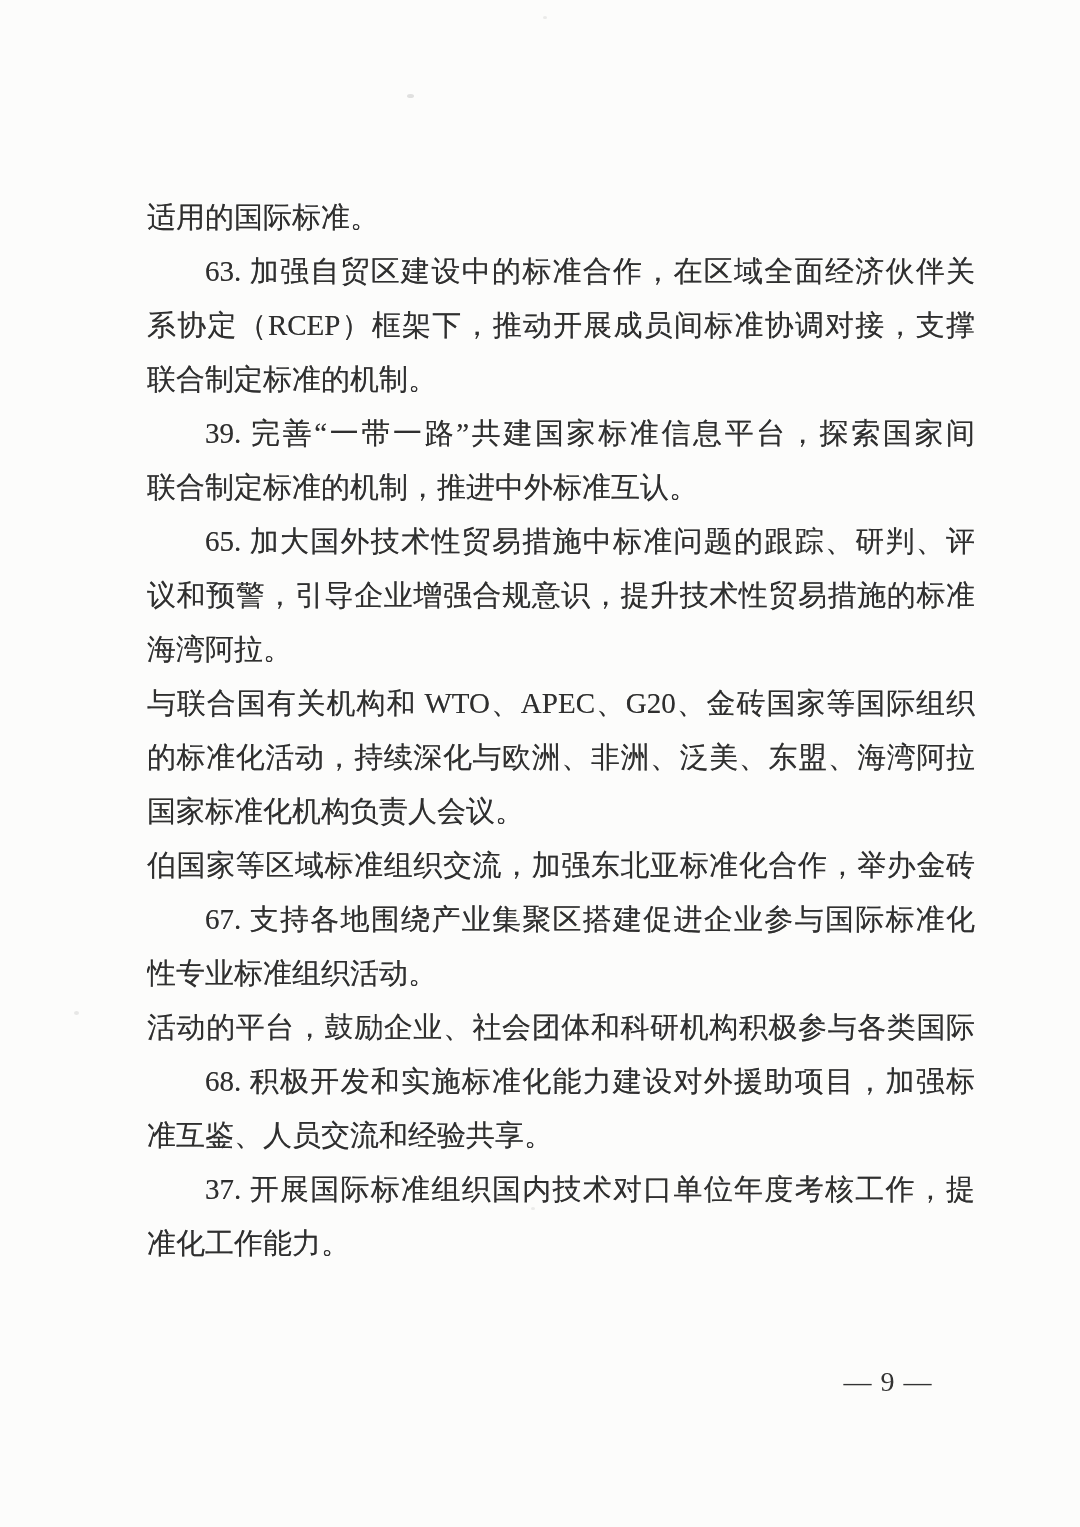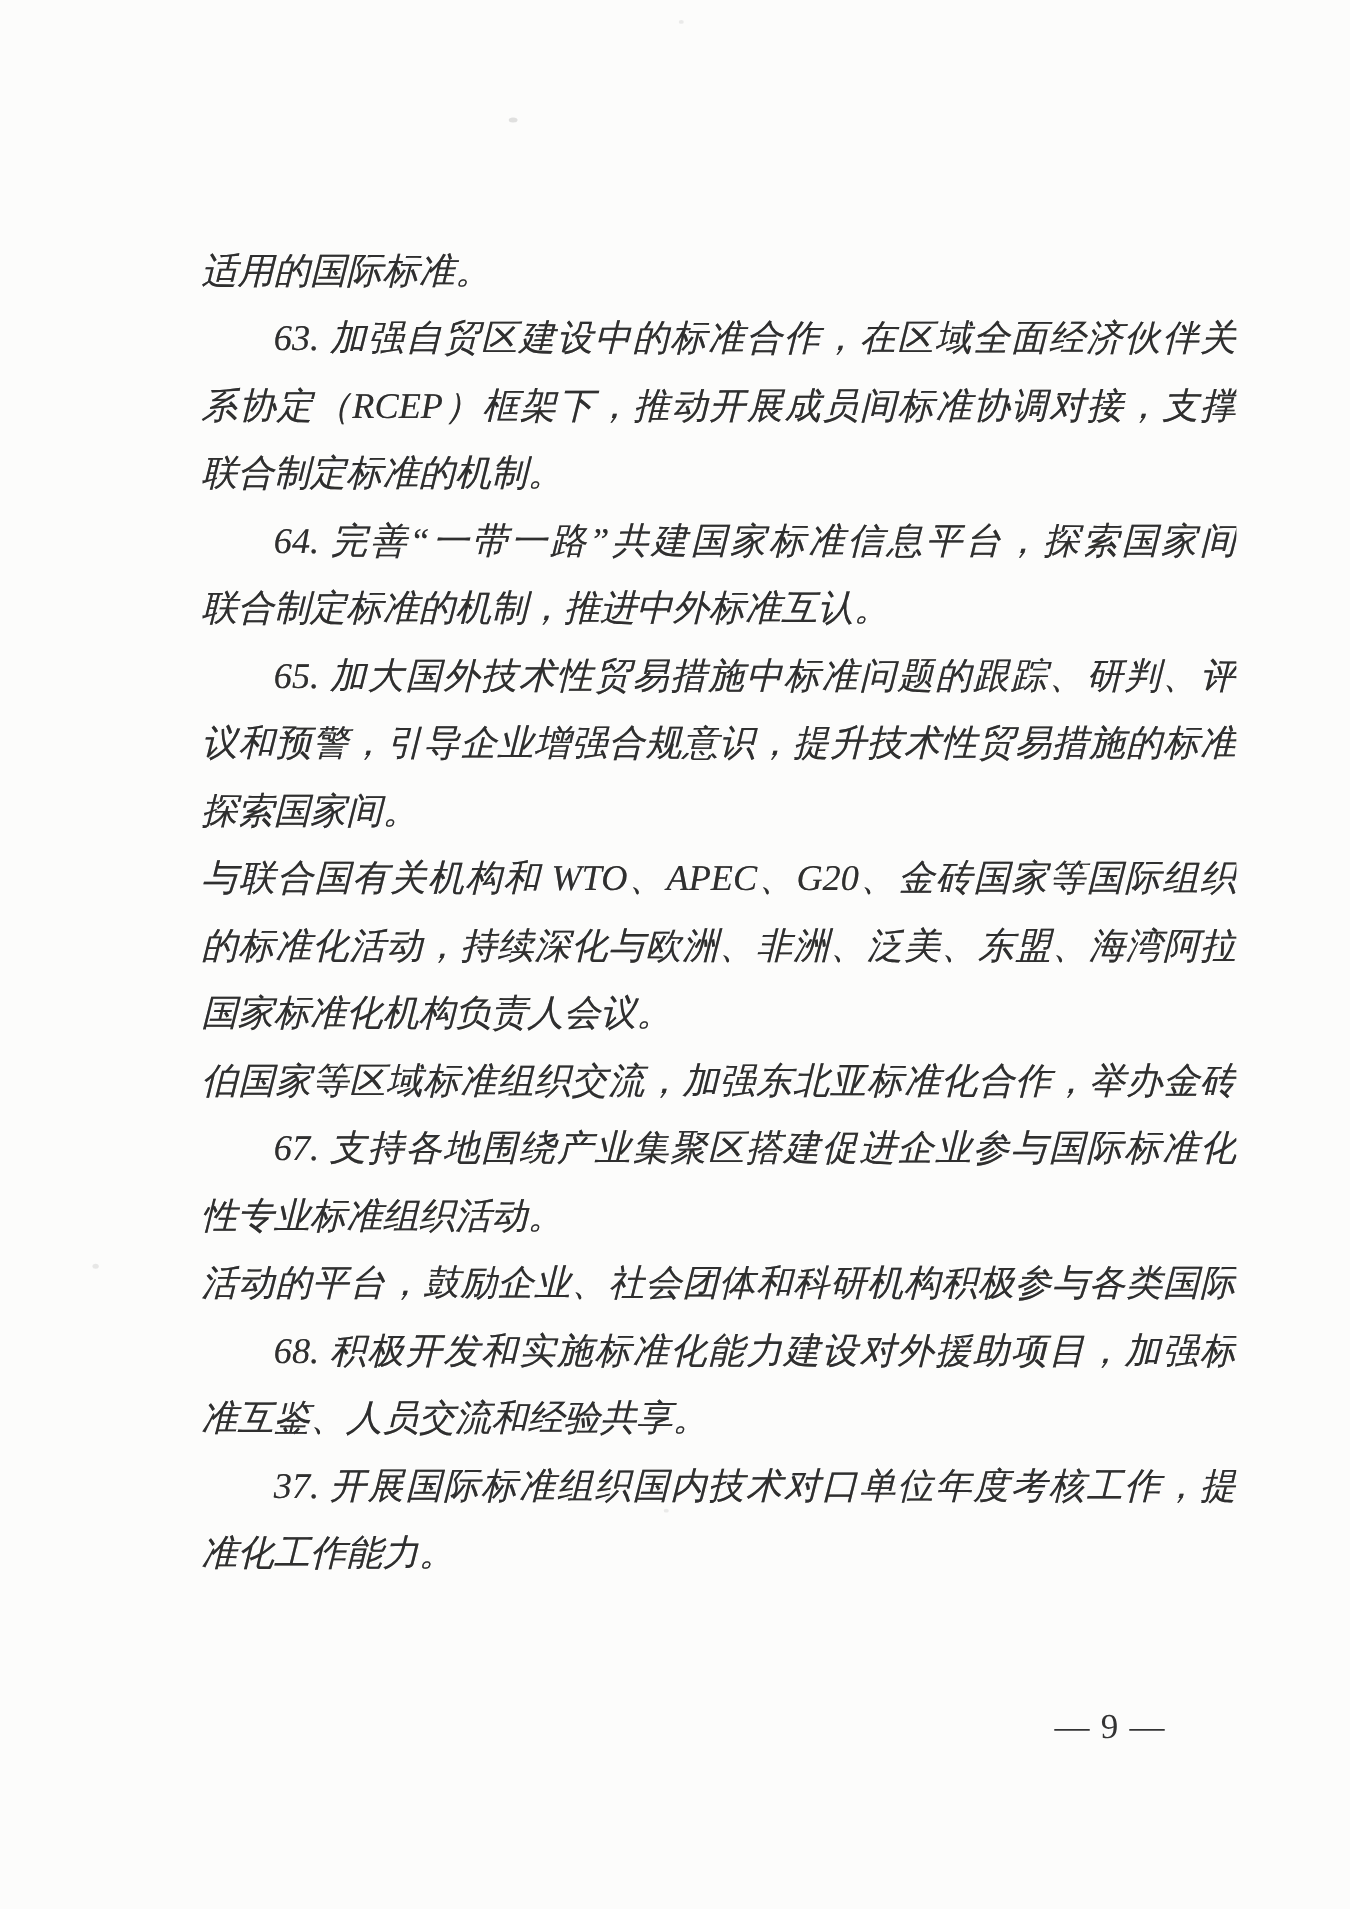--- a/index.html
+++ b/index.html
@@ -11,27 +11,26 @@
     position: relative;
     width: 1080px;
     height: 1527px;
     background: #fcfcfb;
     color: #2f2f2f;
     font-family: "Liberation Serif", "DejaVu Serif", serif;
     overflow: hidden;
   }
   .text-body {
     position: absolute;
-    left: 161px;
+    left: 147px;
     top: 190px;
     width: 828px;
     font-size: 29px;
     line-height: 54px;
     text-shadow: 0 0 0.5px rgba(47,47,47,0.55);
-    font-style: italic;
   }
   .paragraph {
     margin: 0;
     padding: 0;
   }
   .line {
     text-align: justify;
     text-align-last: justify;
     height: 54px;
     overflow: hidden;
@@ -77,27 +76,27 @@
   <div class="text-body">
       <div class="paragraph">
         <div class="line last">适用的国际标准。</div>
       </div>
       <div class="paragraph">
         <div class="line indent">63. 加强自贸区建设中的标准合作，在区域全面经济伙伴关</div>
         <div class="line">系协定（RCEP）框架下，推动开展成员间标准协调对接，支撑</div>
         <div class="line last">联合制定标准的机制。</div>
       </div>
       <div class="paragraph">
-        <div class="line indent">64. 完善“一带一路”共建国家标准信息平台，探索国家间</div>
+        <div class="line indent">39. 完善“一带一路”共建国家标准信息平台，探索国家间</div>
         <div class="line last">联合制定标准的机制，推进中外标准互认。</div>
       </div>
       <div class="paragraph">
         <div class="line indent">65. 加大国外技术性贸易措施中标准问题的跟踪、研判、评</div>
         <div class="line">议和预警，引导企业增强合规意识，提升技术性贸易措施的标准</div>
-        <div class="line last">探索国家间。</div>
+        <div class="line last">海湾阿拉。</div>
       </div>
       <div class="paragraph">
         <div class="line">与联合国有关机构和 WTO、APEC、G20、金砖国家等国际组织</div>
         <div class="line">的标准化活动，持续深化与欧洲、非洲、泛美、东盟、海湾阿拉</div>
         <div class="line last">国家标准化机构负责人会议。</div>
         <div class="line">伯国家等区域标准组织交流，加强东北亚标准化合作，举办金砖</div>
       </div>
       <div class="paragraph">
         <div class="line indent">67. 支持各地围绕产业集聚区搭建促进企业参与国际标准化</div>
         <div class="line last">性专业标准组织活动。</div>

